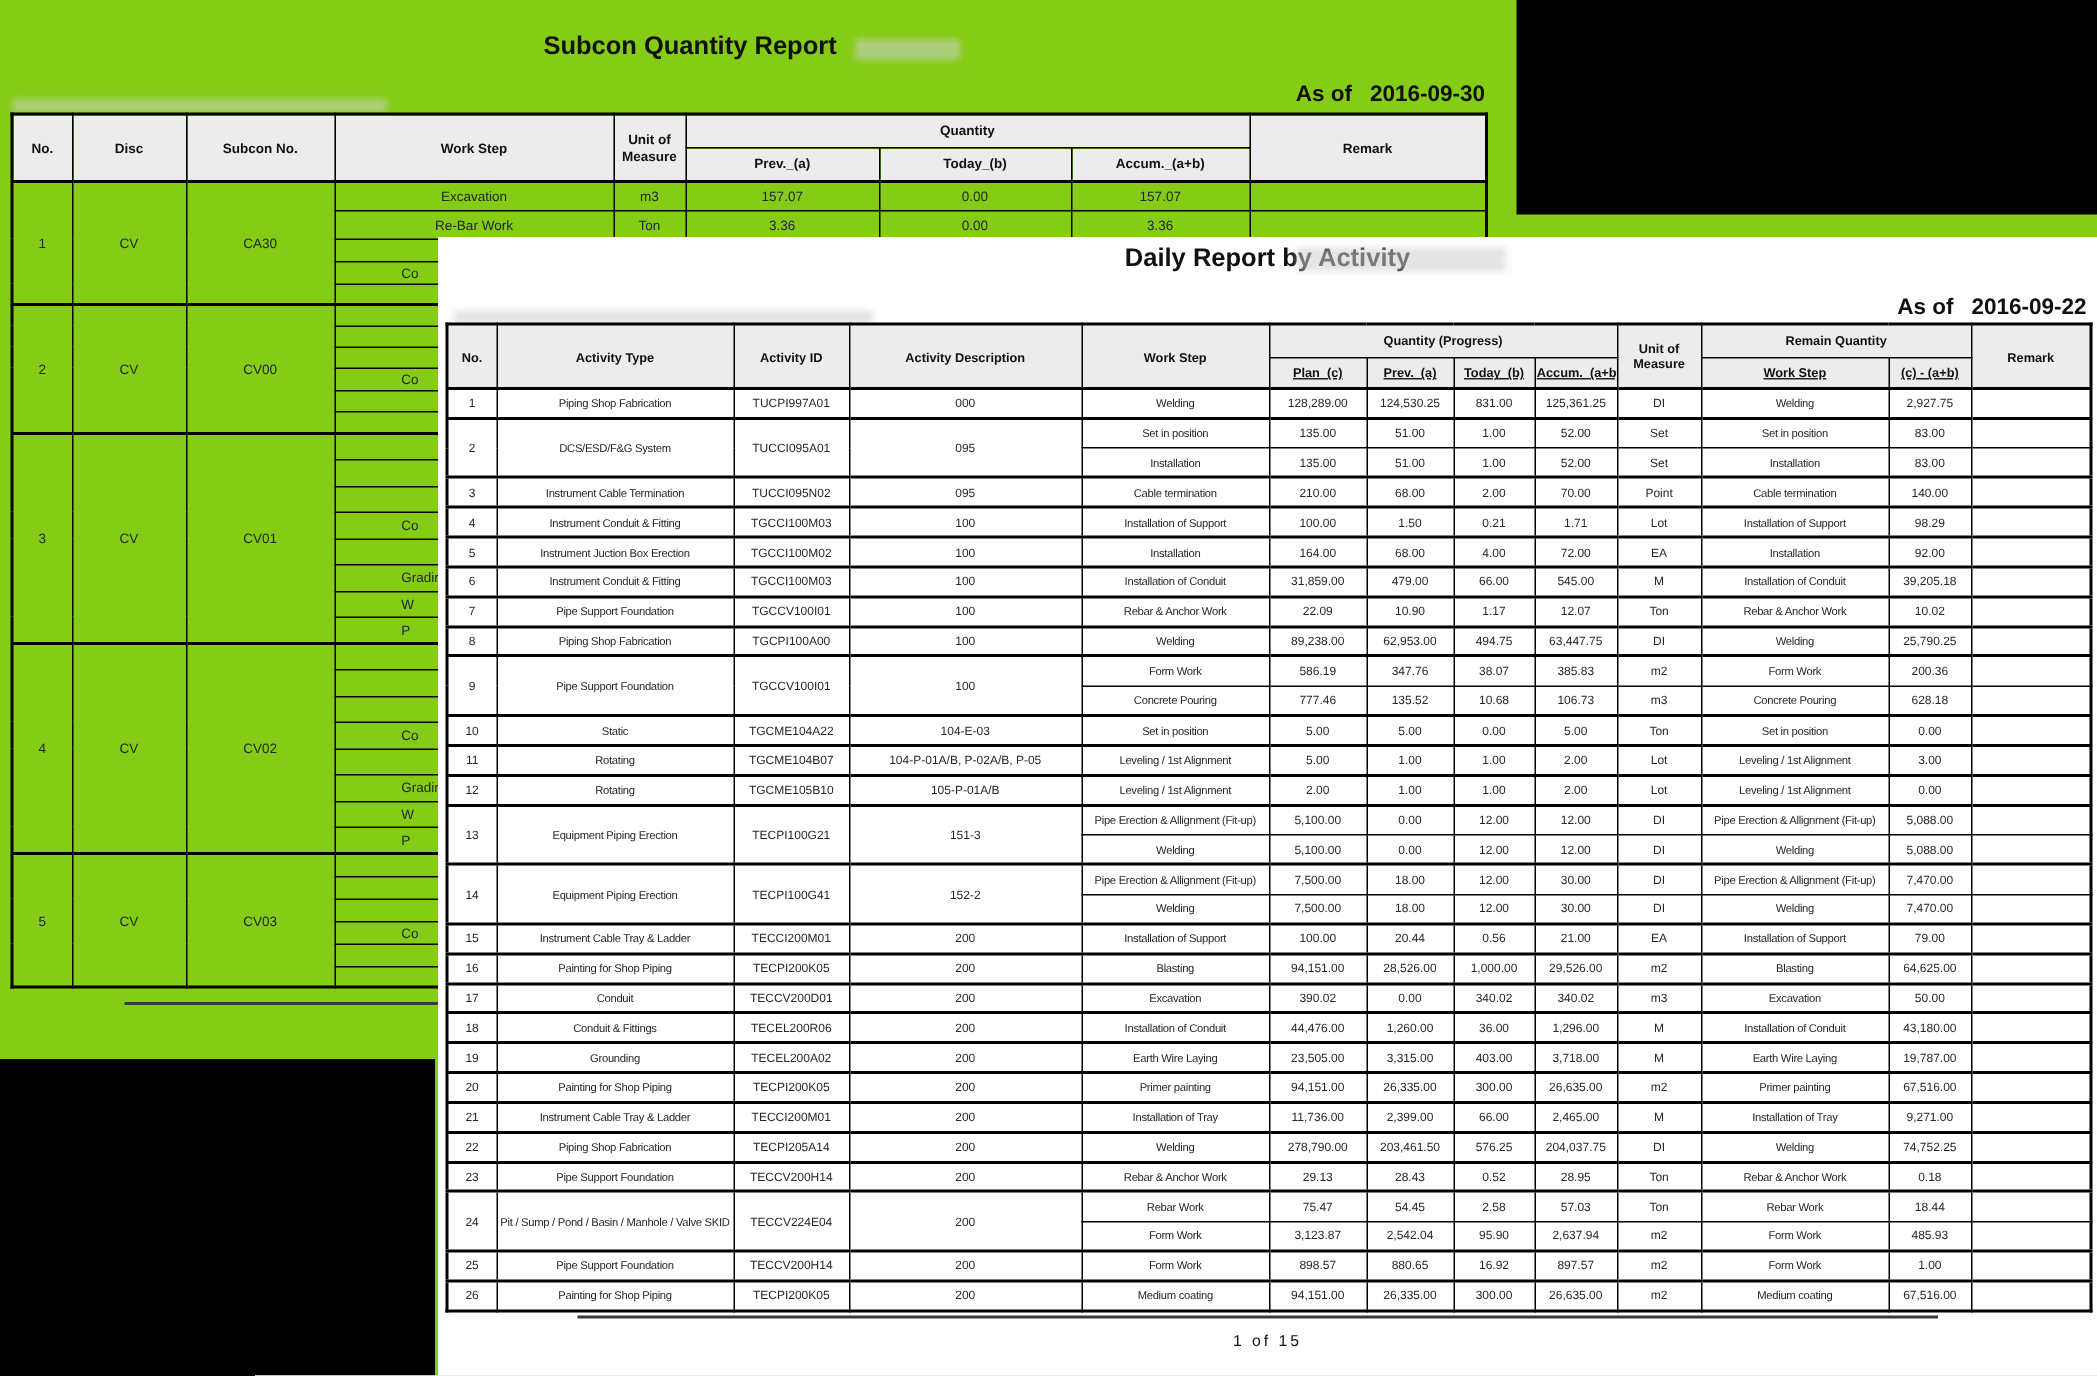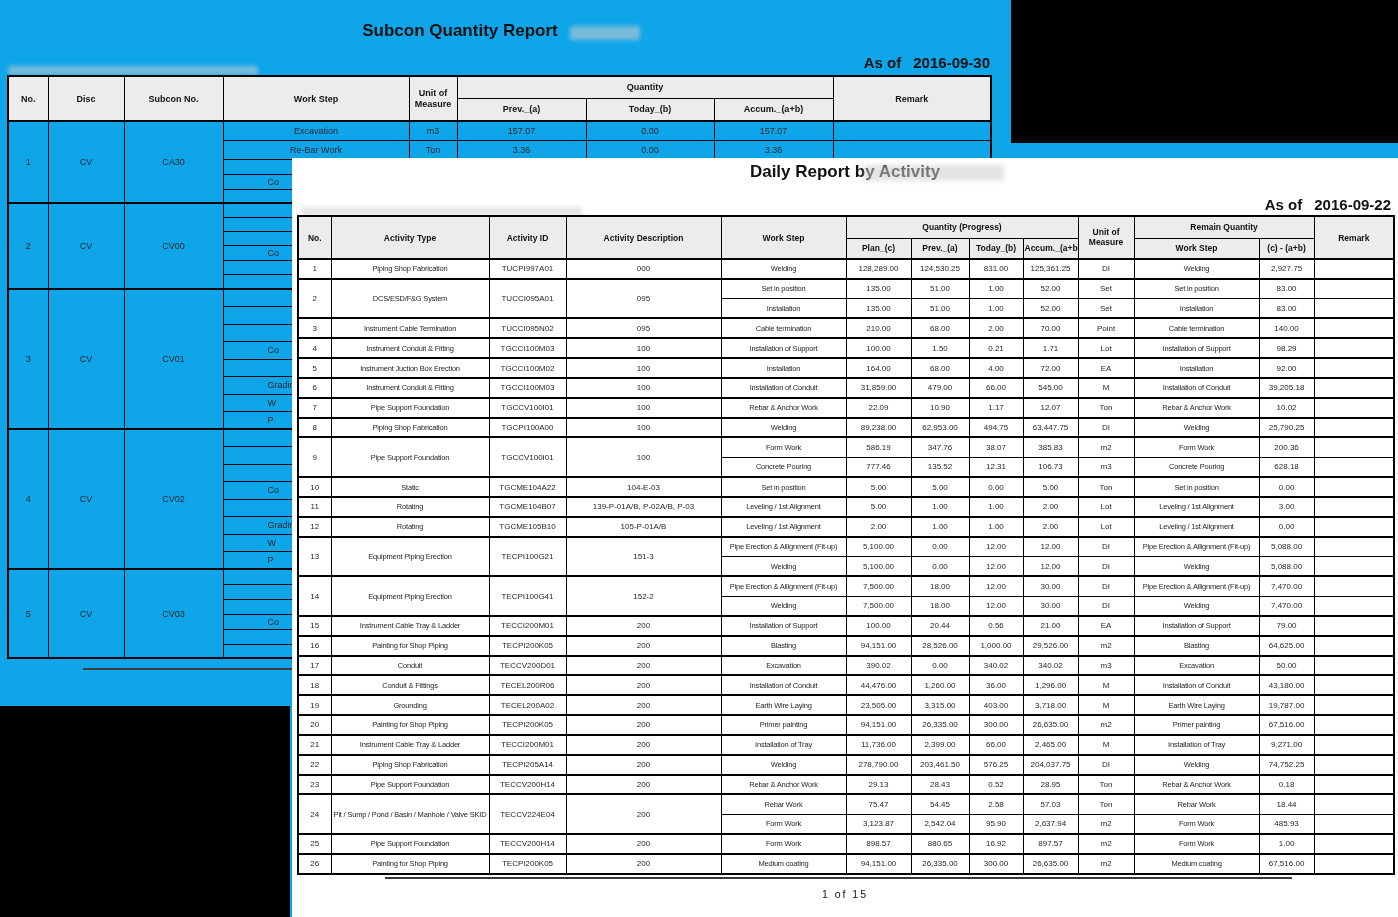--- a/index.html
+++ b/index.html
@@ -1,16 +1,16 @@
 <!DOCTYPE html>
 <html><head>
 <meta charset="utf-8">
 <style>
   html,body{margin:0;padding:0;background:#fff;}
-  #canvas{position:relative;width:1398px;height:917px;background:#0ea5e9;overflow:hidden;
+  #canvas{position:relative;width:1398px;height:917px;background:#84cc16;overflow:hidden;
           font-family:"Liberation Sans", sans-serif;color:#222;}
 
   
   .rpt-title{position:absolute;font-weight:bold;font-size:17px;color:#111;white-space:nowrap;
              transform:translateX(-50%);}
   .asof{position:absolute;font-weight:bold;font-size:15px;color:#111;white-space:nowrap;}
   .asof .gap{display:inline-block;width:12px;}
   .redact{position:absolute;background:#cfcfcf;opacity:.55;filter:blur(2px);border-radius:2px;}
   .footline{position:absolute;height:2px;background:#3b3b3b;}
   .pagenum{position:absolute;font-size:10.5px;color:#111;transform:translateX(-50%);letter-spacing:2px;}
@@ -29,21 +29,21 @@
   #subcon-table thead th{font-size:9px;}
   #subcon-table thead tr:first-child{height:22px;}
   #subcon-table thead tr:last-child{height:23px;}
   #subcon-table td{font-size:9px;color:#26262e;}
   #subcon-table td.frag{text-align:left;padding-left:44px;}
 
   
   #daily-page{position:absolute;left:292px;top:158px;width:1106px;height:759px;background:#fff;}
   #daily-table{position:absolute;left:5px;top:57px;width:1096px;font-size:8px;}
   #daily-table thead tr:first-child{height:22px;}
-  #daily-table thead tr:last-child{height:21px;}
+  #daily-table thead tr:last-child{height:21px;text-decoration:underline;}
   #daily-table tbody tr{height:19.84px;}
   #daily-table td{font-size:8px;color:#26262e;}
   #daily-table td[data-name="cell-work"],
   #daily-table td[data-name="cell-rwork"]{font-size:7.5px;letter-spacing:-0.2px;}
   #daily-table td[data-name="cell-activity-type"]{font-size:7.5px;letter-spacing:-0.2px;}
 
   
   .blackbox{position:absolute;background:#000;}
 </style>
 </head>
@@ -562,21 +562,21 @@
             <td data-name="cell-accum">385.83</td>
             <td data-name="cell-unit">m2</td>
             <td data-name="cell-rwork">Form Work</td>
             <td data-name="cell-remain">200.36</td>
             <td data-name="cell-remark"></td>
           </tr>
           <tr data-name="daily-row">
             <td data-name="cell-work">Concrete Pouring</td>
             <td data-name="cell-plan">777.46</td>
             <td data-name="cell-prev">135.52</td>
-            <td data-name="cell-today">12.31</td>
+            <td data-name="cell-today">10.68</td>
             <td data-name="cell-accum">106.73</td>
             <td data-name="cell-unit">m3</td>
             <td data-name="cell-rwork">Concrete Pouring</td>
             <td data-name="cell-remain">628.18</td>
             <td data-name="cell-remark"></td>
           </tr>
           <tr data-name="daily-row" class="gstart">
             <td data-name="cell-no">10</td>
             <td data-name="cell-activity-type">Static</td>
             <td data-name="cell-activity-id">TGCME104A22</td>
@@ -588,21 +588,21 @@
             <td data-name="cell-accum">5.00</td>
             <td data-name="cell-unit">Ton</td>
             <td data-name="cell-rwork">Set in position</td>
             <td data-name="cell-remain">0.00</td>
             <td data-name="cell-remark"></td>
           </tr>
           <tr data-name="daily-row" class="gstart">
             <td data-name="cell-no">11</td>
             <td data-name="cell-activity-type">Rotating</td>
             <td data-name="cell-activity-id">TGCME104B07</td>
-            <td data-name="cell-activity-description">139-P-01A/B, P-02A/B, P-03</td>
+            <td data-name="cell-activity-description">104-P-01A/B, P-02A/B, P-05</td>
             <td data-name="cell-work">Leveling / 1st Alignment</td>
             <td data-name="cell-plan">5.00</td>
             <td data-name="cell-prev">1.00</td>
             <td data-name="cell-today">1.00</td>
             <td data-name="cell-accum">2.00</td>
             <td data-name="cell-unit">Lot</td>
             <td data-name="cell-rwork">Leveling / 1st Alignment</td>
             <td data-name="cell-remain">3.00</td>
             <td data-name="cell-remark"></td>
           </tr>

